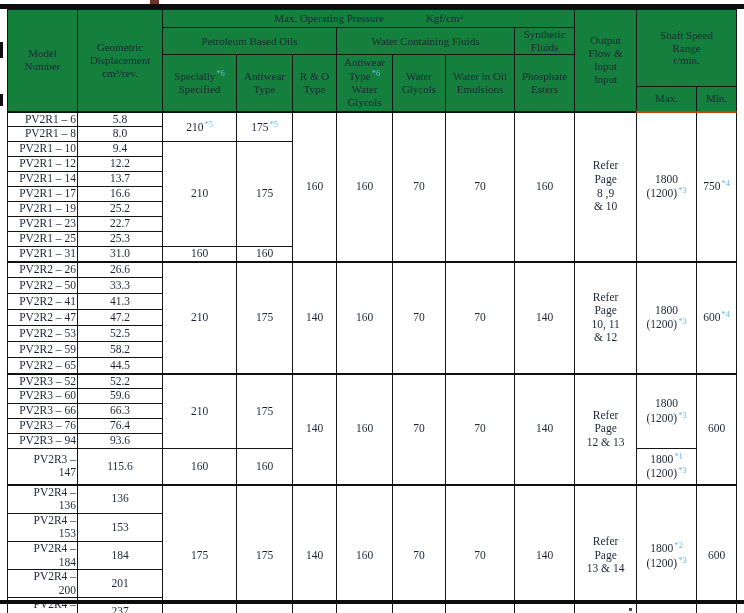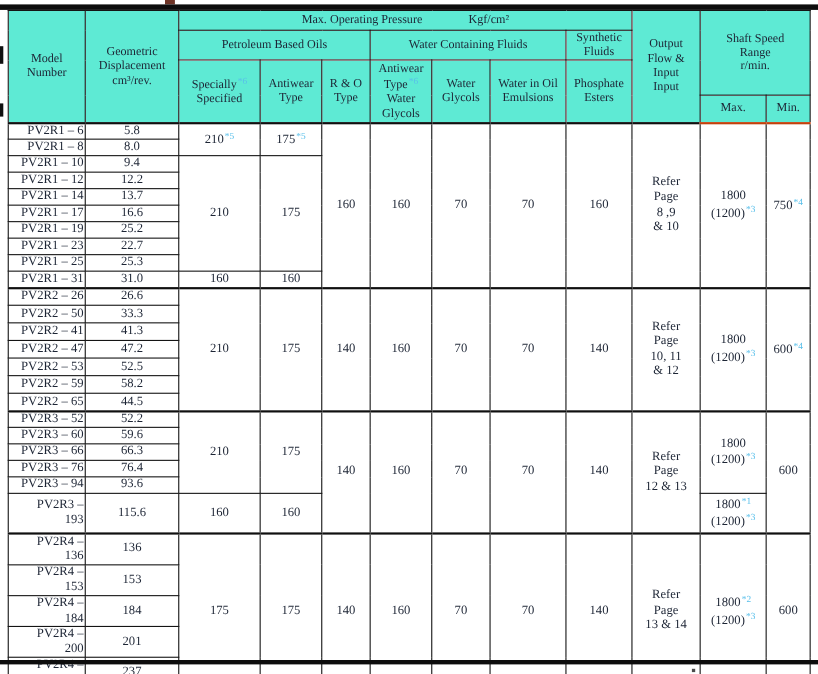--- a/index.html
+++ b/index.html
@@ -21,21 +21,21 @@
     position:absolute;left:7px;top:9px;width:729px;
     border-collapse:collapse;table-layout:fixed;
     border:1px solid #141414;
   }
   .spec th,.spec td{
     border:1px solid #141414;padding:0 1px;
     text-align:center;vertical-align:middle;
     font-size:11px;line-height:1.18;font-weight:normal;
     overflow:hidden;
   }
-  .spec thead th{background:#5eead4;}
+  .spec thead th{background:#15803d;}
   .spec td{background:#ffffff;font-size:11.5px;}
   td.mod{text-align:right;padding-left:6px;}
   tr.sec td{border-top:2px solid #0f0f0f;}
   tr.hb th{border-bottom:2px solid #c2410c;}
 
   tr.h1{height:18px;} tr.h2{height:27px;} tr.h3{height:32px;} tr.h4{height:25px;}
   tr.r1{height:15px;} tr.r2{height:16px;} tr.r3{height:15px;}
   tr.r3t{height:36px;} tr.r4{height:16px;}
 
   .ln{display:block;}
@@ -263,21 +263,21 @@
         </tr>
       <tr class="r3">
           <td class="mod">PV2R3 – 76</td>
           <td>76.4</td>
         </tr>
       <tr class="r3">
           <td class="mod">PV2R3 – 94</td>
           <td>93.6</td>
         </tr>
       <tr class="r3t">
-        <td class="mod">PV2R3 – 193</td>
+        <td class="mod">PV2R3 – 147</td>
         <td>115.6</td>
         <td>160</td>
         <td>160</td>
         <td>
           <span class="ln"><span>1800</span><sup class="mk">*1</sup></span>
           <span class="ln"><span>(1200)</span><sup class="mk">*3</sup></span>
         </td>
       </tr>
 
       <tr class="r4 sec">

